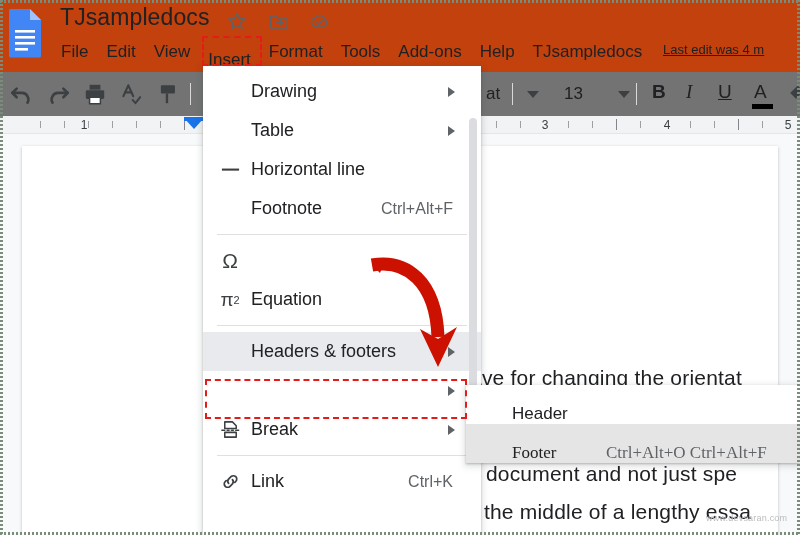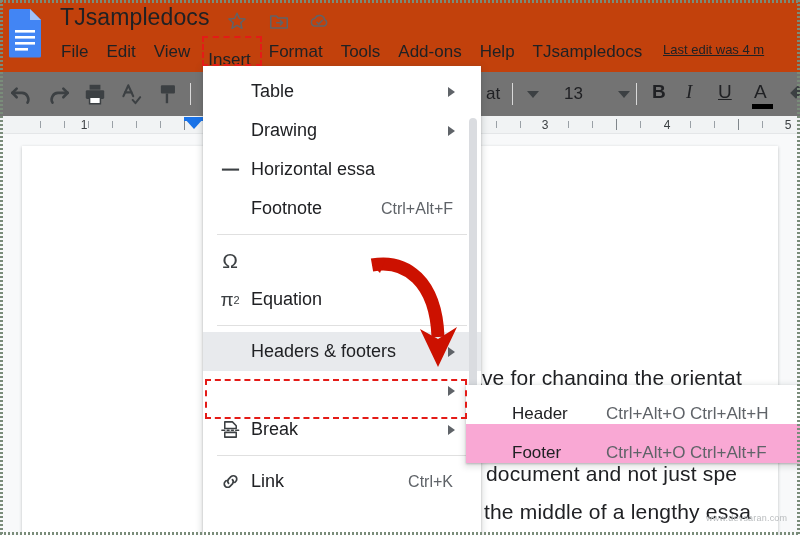--- a/index.html
+++ b/index.html
@@ -283,21 +283,21 @@
     font-size: 17px;
     color: #202124;
     cursor: default;
   }
   .smi-label { margin-left: 46px; white-space: nowrap; }
   .smi-accel {
     position: absolute; left: 140px;
     font-size: 17px; color: #5f6368;
     white-space: nowrap;
   }
-  .smi.hovered { background: #f9a8d4; }
+  .smi.hovered { background: #e5e5e5; font-family: Liberation Serif, serif; }
 
   
   #red-arrow {
     position: absolute;
     left: 360px; top: 255px;
     width: 120px; height: 125px;
     z-index: 48;
     pointer-events: none;
   }
 </style>
@@ -449,37 +449,37 @@
   <div class="doc-line" id="doc-line-1">ave for changing the orientat</div>
   <div class="doc-line" id="doc-line-2">e document and not just spe</div>
   <div class="doc-line" id="doc-line-3">n the middle of a lengthy essa</div>
   <div id="watermark">www.devsaran.com</div>
 
   <div id="insert-menu">
 
     <div style="height:6px"></div>
 
     <div class="mi">
+      <span class="mi-label">Drawing</span>
+      <span class="mi-arrow"></span>
+    </div>
+
+    <div class="mi">
       <span class="mi-label">Table</span>
-      <span class="mi-arrow"></span>
-    </div>
-
-    <div class="mi">
-      <span class="mi-label">Drawing</span>
       <span class="mi-arrow"></span>
     </div>
 
 
     <div class="mi">
       <span class="mi-icon">
         <svg viewBox="0 0 22 22" width="21" height="21">
             <rect x="2" y="10" width="18" height="2.2" fill="#3c4043"></rect>
           </svg>
       </span>
-      <span class="mi-label">Horizontal essa</span>
+      <span class="mi-label">Horizontal line</span>
     </div>
 
     <div class="mi">
       <span class="mi-label">Footnote</span>
       <span class="mi-accel">Ctrl+Alt+F</span>
     </div>
 
     <div class="mi-sep"></div>
 
     <div class="mi">
@@ -526,21 +526,20 @@
       <span class="mi-label">Link</span>
       <span class="mi-accel">Ctrl+K</span>
     </div>
 
     <div id="menu-scrollbar"></div>
   </div>
 
   <div id="submenu">
     <div class="smi">
       <span class="smi-label">Header</span>
-      <span class="smi-accel">Ctrl+Alt+O Ctrl+Alt+H</span>
     </div>
     <div class="smi hovered">
       <span class="smi-label">Footer</span>
       <span class="smi-accel">Ctrl+Alt+O Ctrl+Alt+F</span>
     </div>
   </div>
 
   <div id="insert-highlight"></div>
   <div id="headers-highlight"></div>
 

